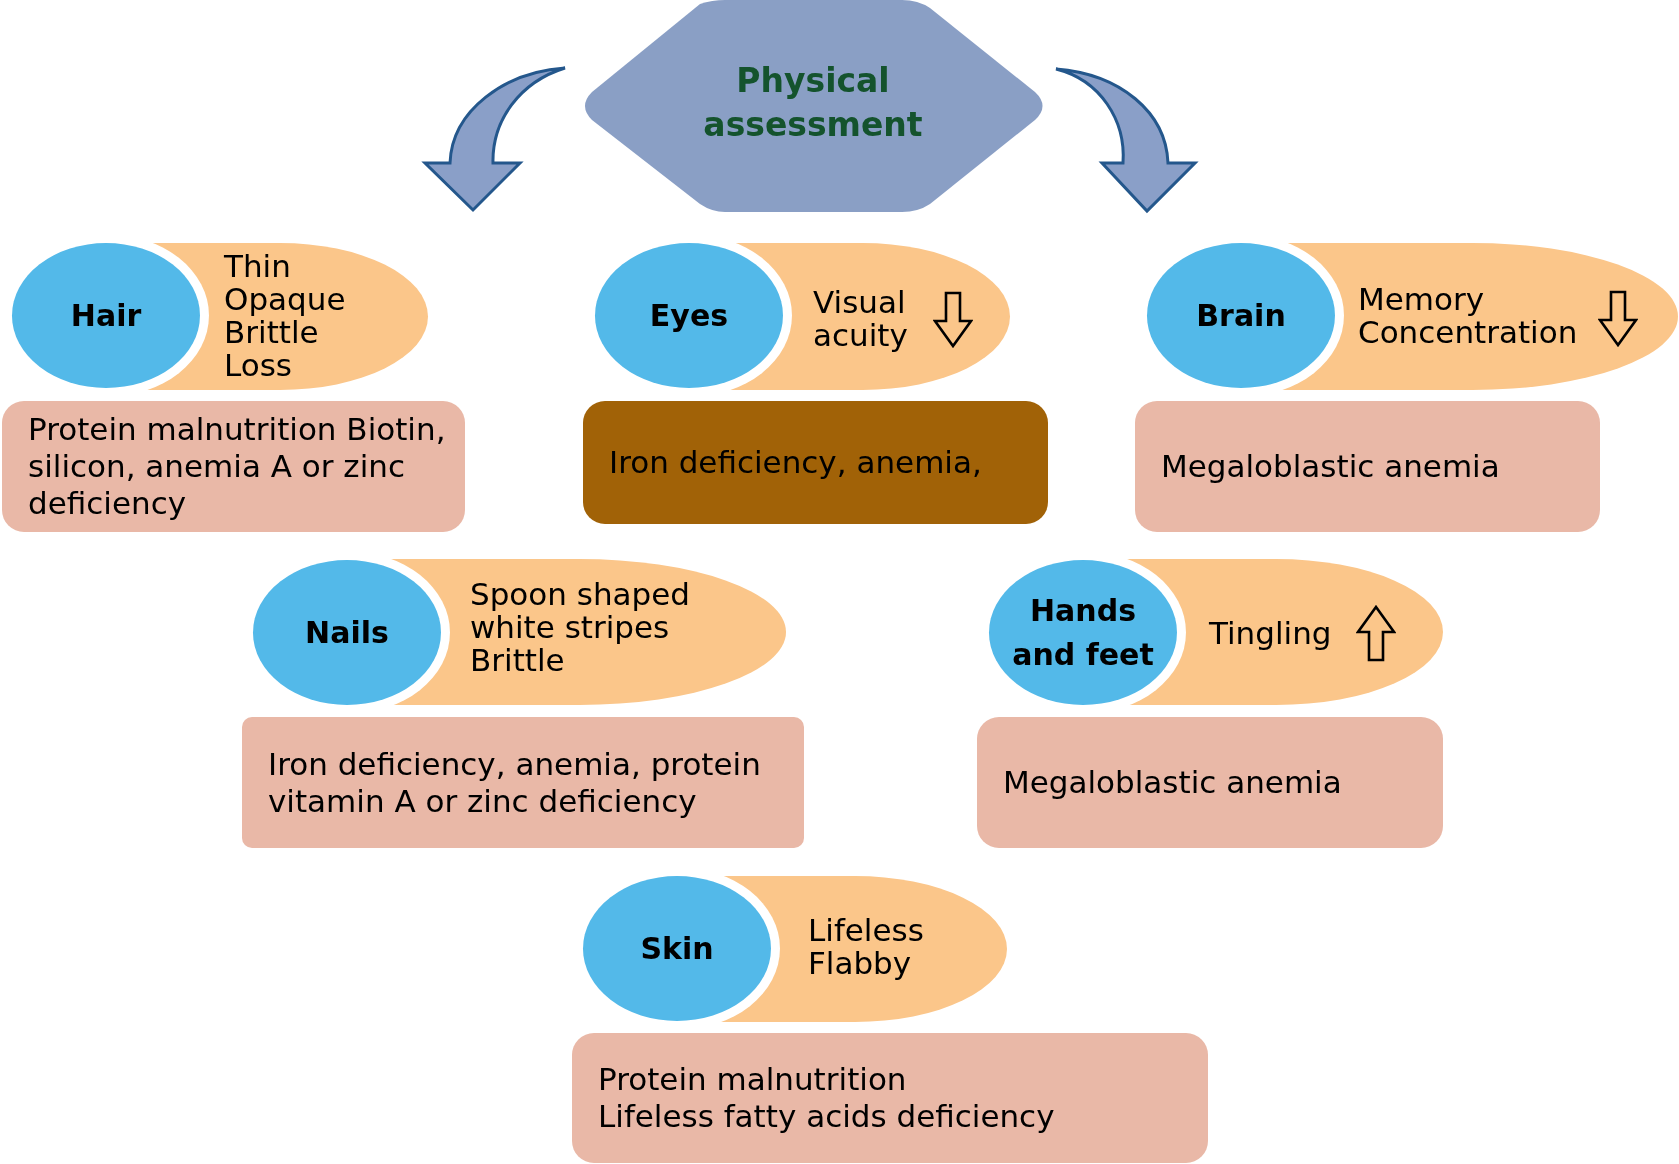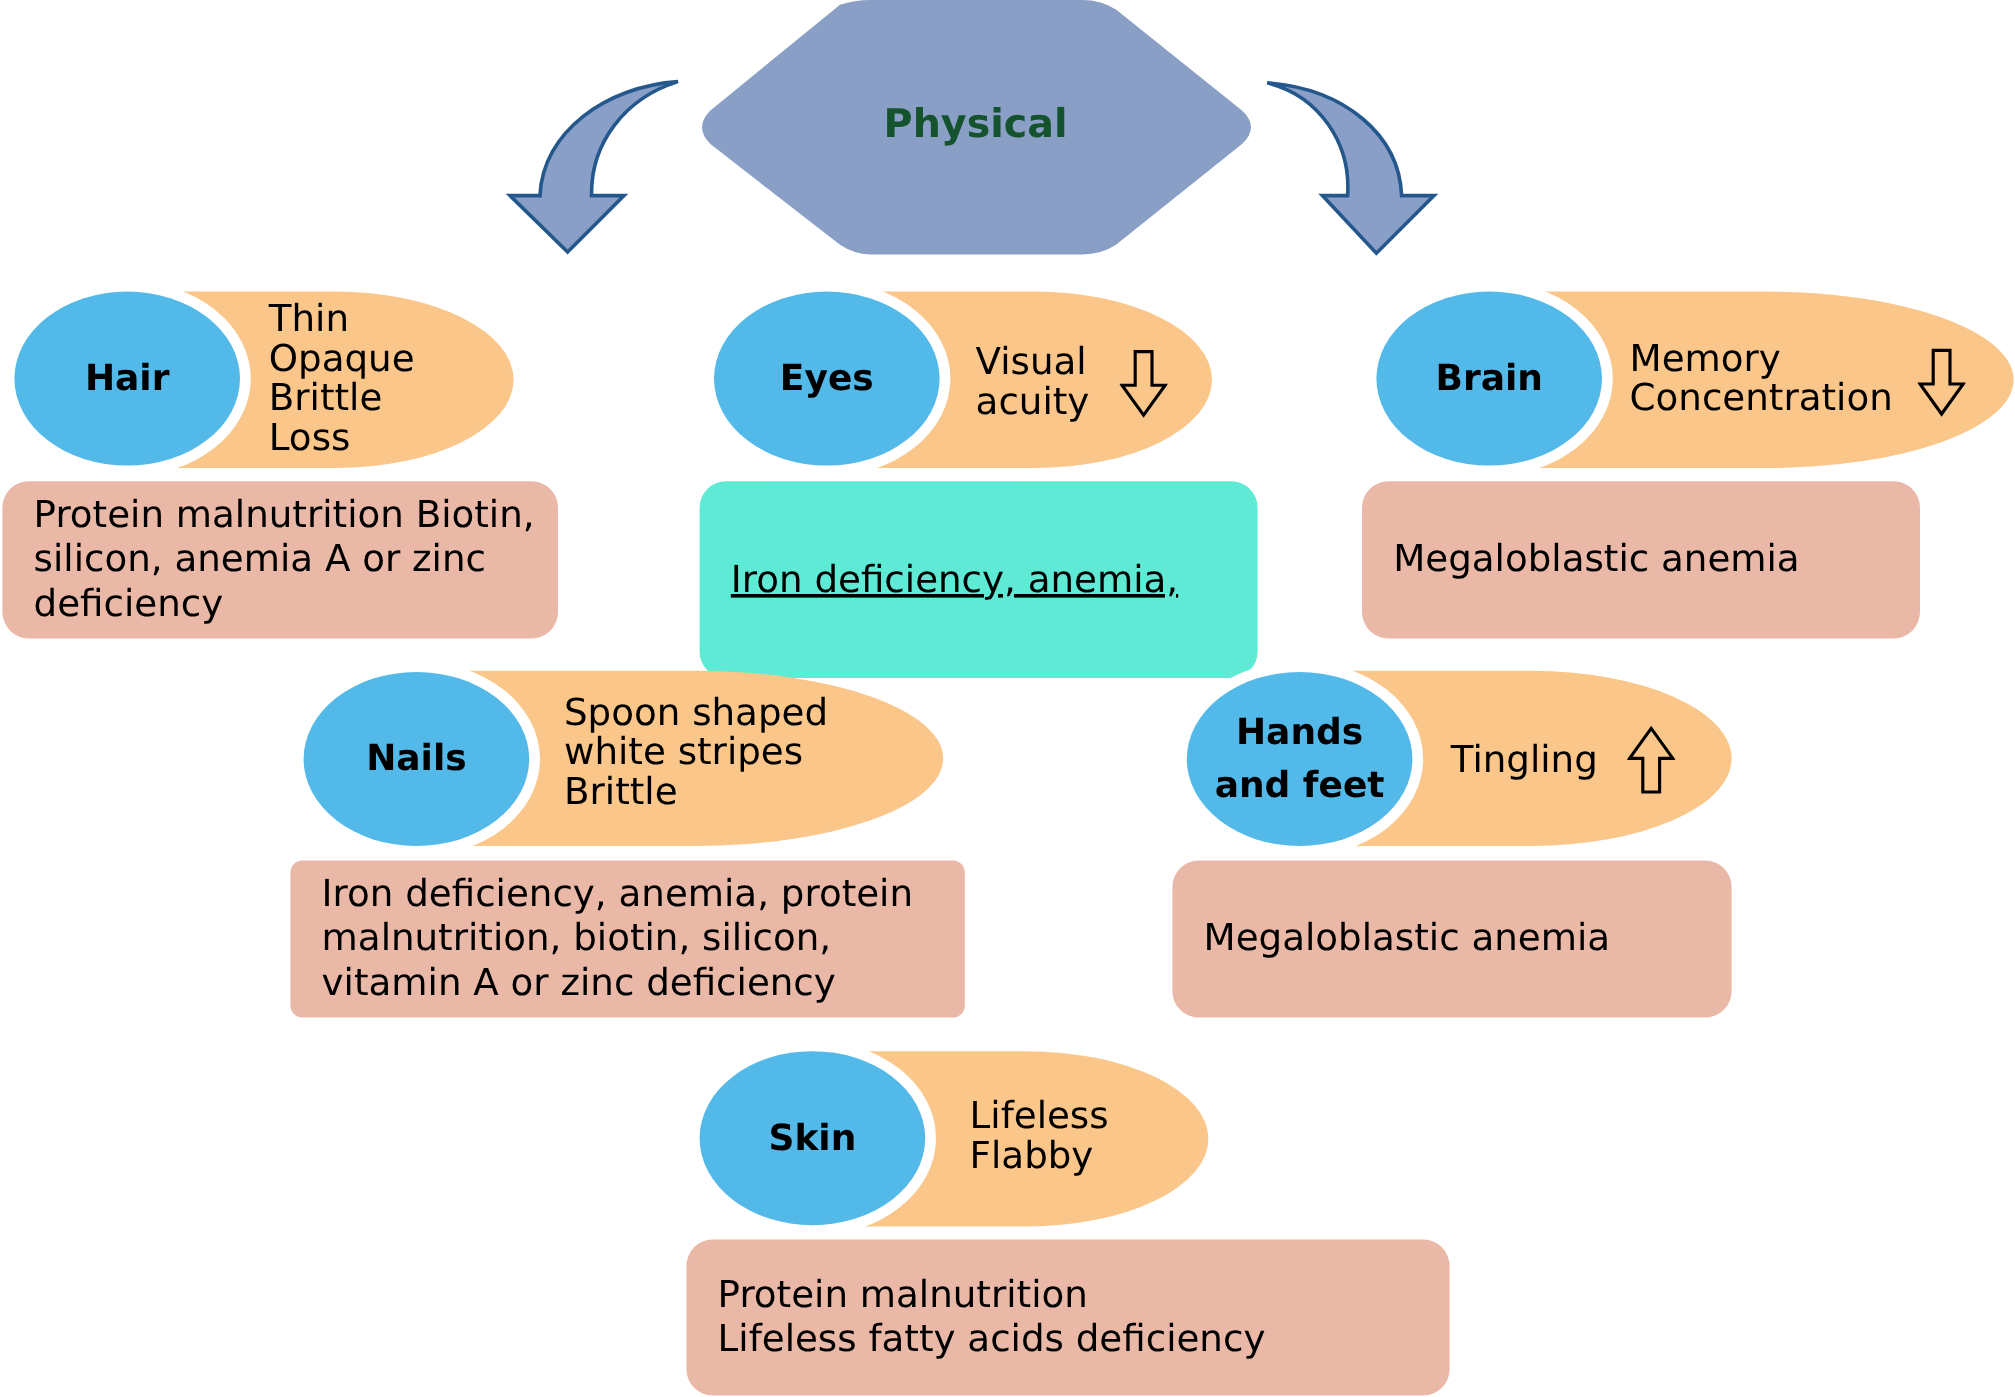--- a/index.html
+++ b/index.html
@@ -24,20 +24,21 @@
 <body>
 
 <svg id="arrows" viewBox="0 0 1679 1164">
   <path id="hexagon" d="M 700 4 Q 712 0 725 0 L 902 0 Q 918 0 930 8 L 1035 92 Q 1050 106 1035 120 L 930 204 Q 918 212 902 212 L 725 212 Q 712 212 700 204 L 592 120 Q 578 106 592 92 Z" fill="#8a9fc5"></path>
   <path class="carrow" id="arrow-left" d="M 565 68 C 505 72 452 110 450 163 L 425 163 L 473 210 L 520 163 L 493 163 C 492 120 520 82 565 68 Z" fill="#8a9fc8" stroke="#24578c" stroke-width="3" stroke-linejoin="miter"></path>
   <path class="carrow" id="arrow-right" d="M 1056 69 C 1100 80 1126 120 1123 163 L 1102 163 L 1147 211 L 1195 163 L 1168 163 C 1166 112 1120 74 1056 69 Z" fill="#8a9fc8" stroke="#24578c" stroke-width="3" stroke-linejoin="miter"></path>
 </svg>
 
 <div class="hex-label">
   <div>Physical</div>
+  <div>assessment</div>
 </div>
 
 <div id="groups">
     <div>
       <div class="pill" style="left: 132px; top: 243px; width: 296px; height: 147px; background: rgb(251, 198, 138);"></div>
       <div class="pill-text" style="left: 224px; top: 250px;">
         <div>Thin</div>
         <div>Opaque</div>
         <div>Brittle</div>
         <div>Loss</div>
@@ -56,21 +57,21 @@
       <div class="pill-text" style="left: 813px; top: 286px;">
         <div>Visual</div>
         <div>acuity</div>
       </div>
       <svg viewBox="0 0 40 58" class="trend" style="left: 933px; top: 291px;">
         <path d="M 13 2 L 27 2 L 27 30 L 38 30 L 20 55 L 2 30 L 13 30 Z" fill="none" stroke="#000" stroke-width="2.6"></path>
       </svg>
       <div class="circle" style="left: 595px; top: 243px; background: rgb(83, 185, 233); text-align: right;">
         <div>Eyes</div>
       </div>
-      <div class="cause" style="left: 583px; top: 401px; width: 465px; height: 164px; background: #5eead4; text-decoration: underline;">
+      <div class="cause" style="left: 583px; top: 401px; width: 465px; height: 123px; background: #a16207;">
         <div>Iron deficiency, anemia,</div>
       </div>
     </div>
     <div>
       <div class="pill" style="left: 1267px; top: 243px; width: 411px; height: 147px; background: rgb(251, 198, 138);"></div>
       <div class="pill-text" style="left: 1358px; top: 283px;">
         <div>Memory</div>
         <div>Concentration</div>
       </div>
       <svg viewBox="0 0 40 58" class="trend" style="left: 1598px; top: 290px;">
@@ -88,21 +89,20 @@
       <div class="pill-text" style="left: 470px; top: 578px;">
         <div>Spoon shaped</div>
         <div>white stripes</div>
         <div>Brittle</div>
       </div>
       <div class="circle" style="left: 253px; top: 560px; background: rgb(83, 185, 233);">
         <div>Nails</div>
       </div>
       <div class="cause" style="left: 242px; top: 717px; width: 562px; height: 131px; background: rgb(233, 184, 167); border-radius: 10px;">
         <div>Iron deficiency, anemia, protein</div>
-        <div>malnutrition, biotin, silicon,</div>
         <div>vitamin A or zinc deficiency</div>
       </div>
     </div>
     <div>
       <div class="pill" style="left: 1109px; top: 559px; width: 334px; height: 146px; background: rgb(251, 198, 138);"></div>
       <div class="pill-text" style="left: 1209px; top: 617px;">
         <div>Tingling</div>
       </div>
       <svg viewBox="0 0 40 58" class="trend" style="left: 1356px; top: 604px;">
         <path d="M 13 56 L 27 56 L 27 28 L 38 28 L 20 3 L 2 28 L 13 28 Z" fill="none" stroke="#000" stroke-width="2.6"></path>

